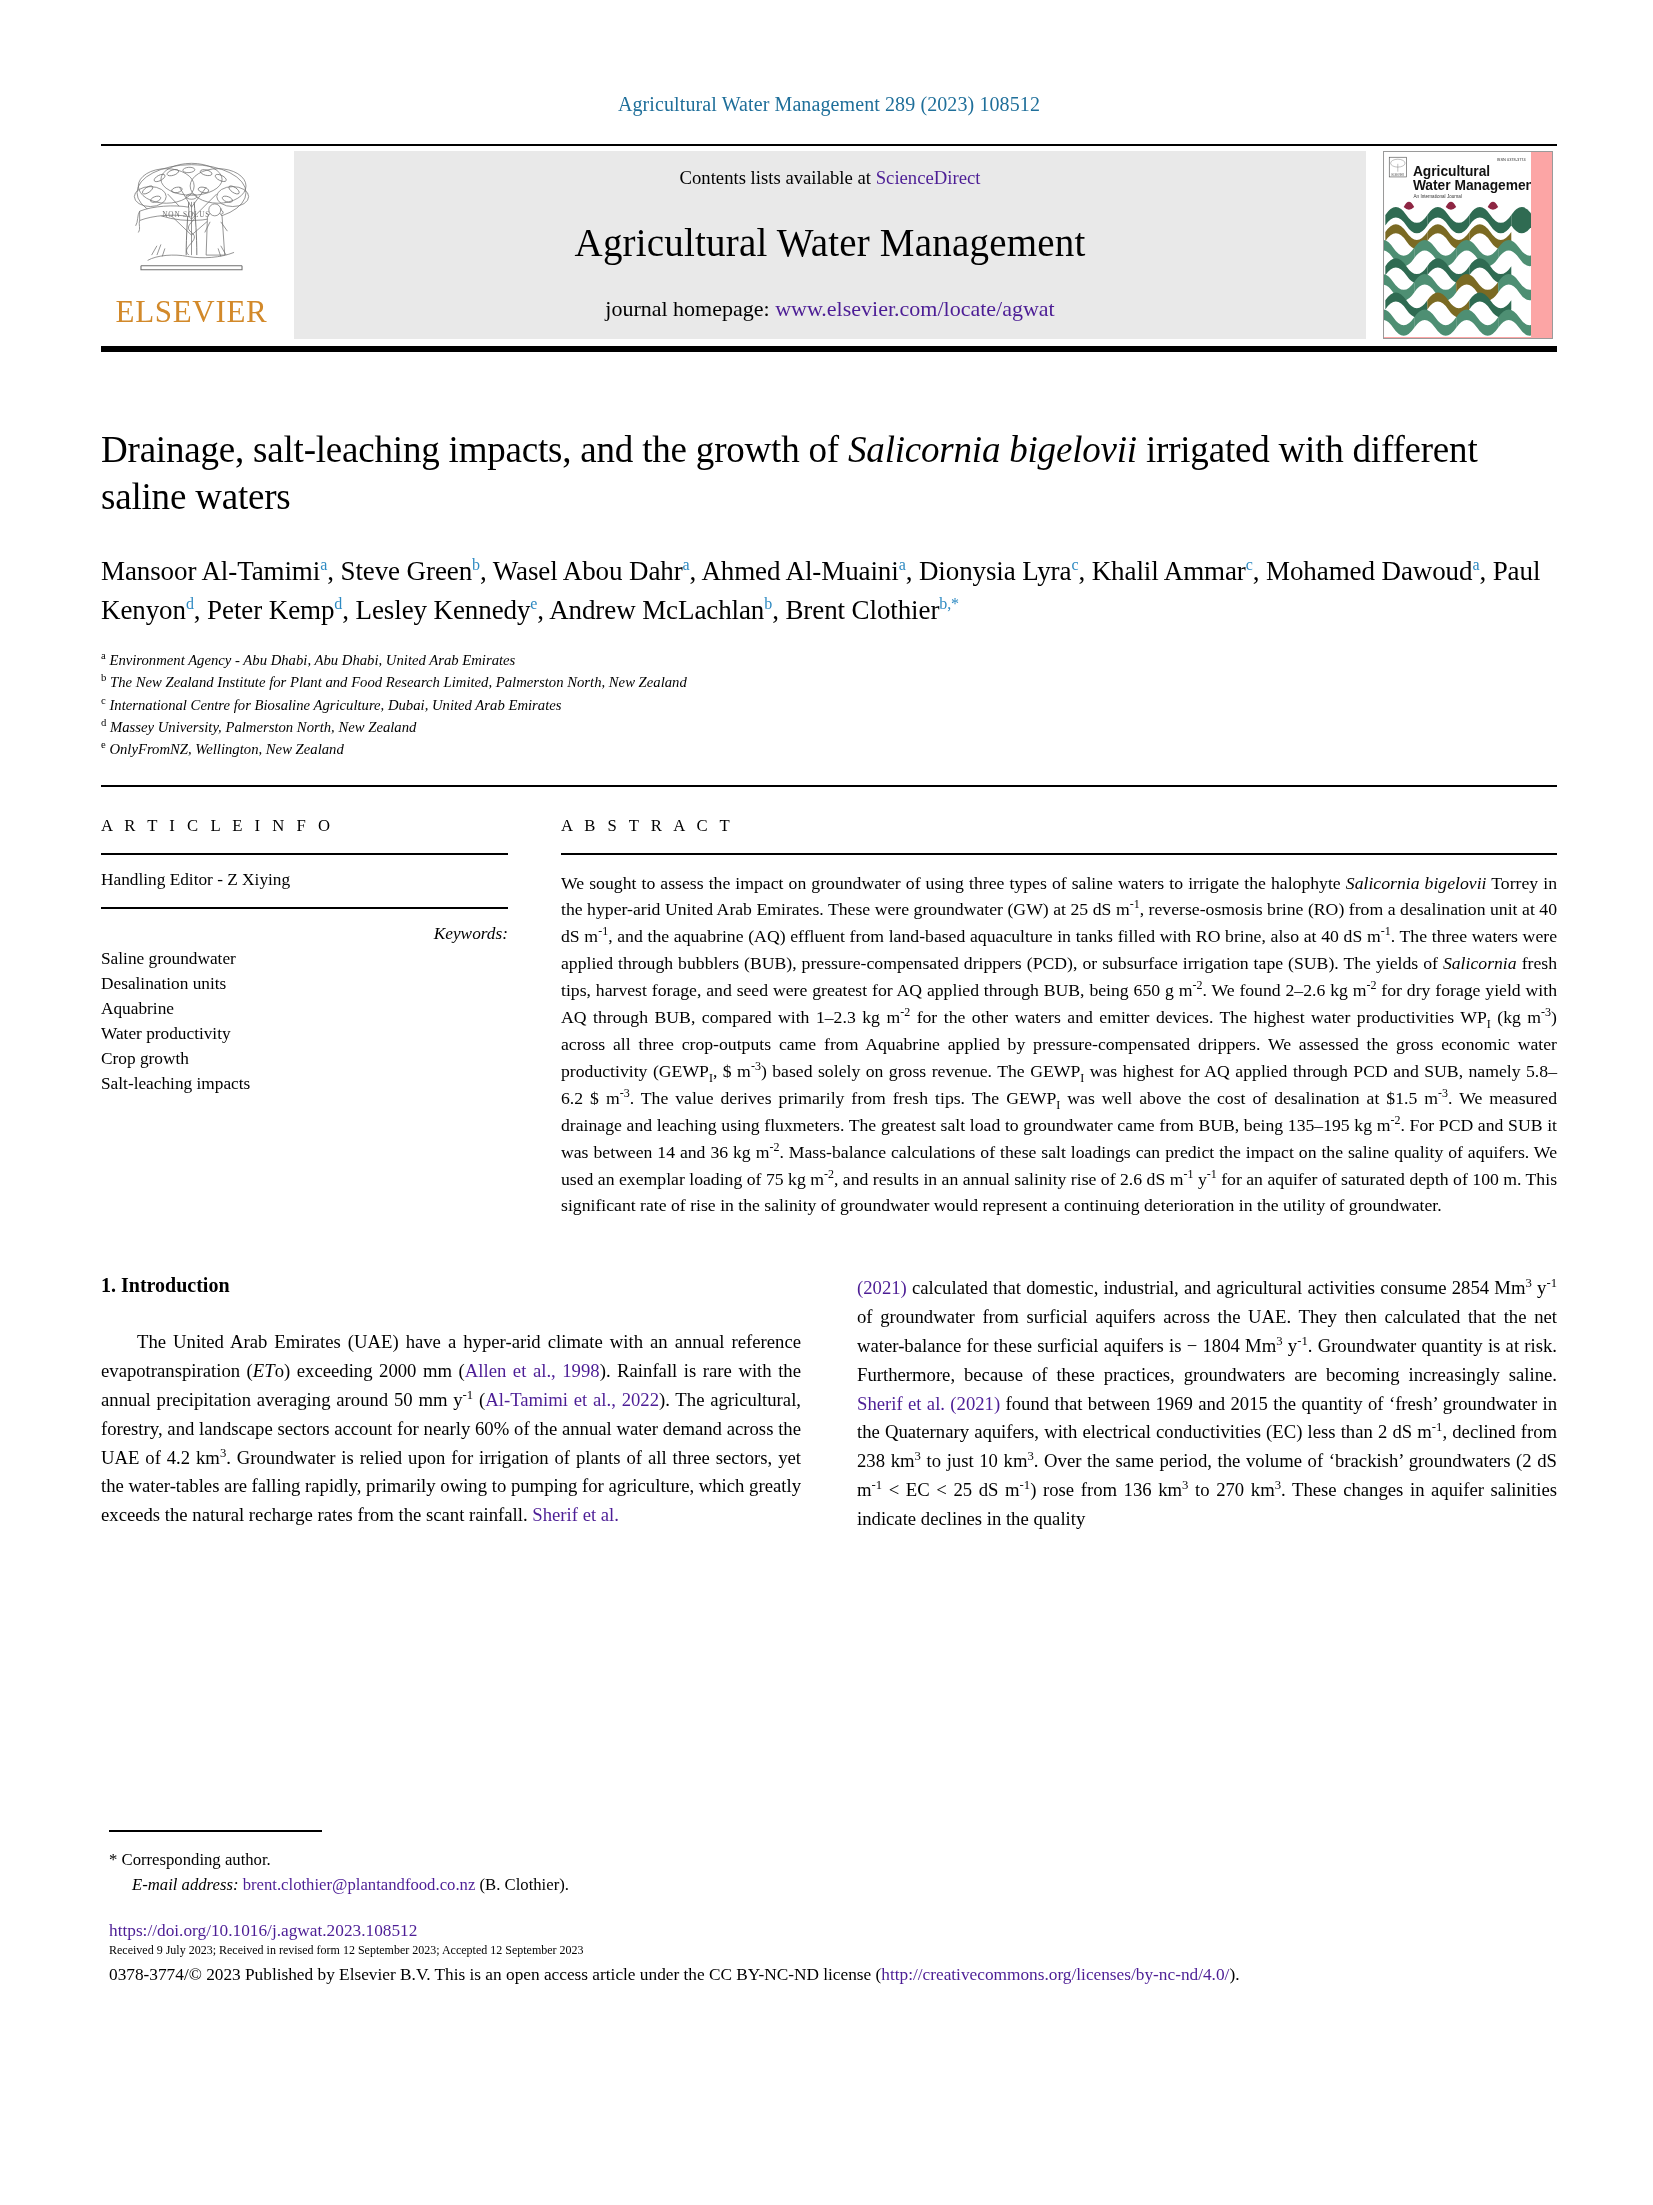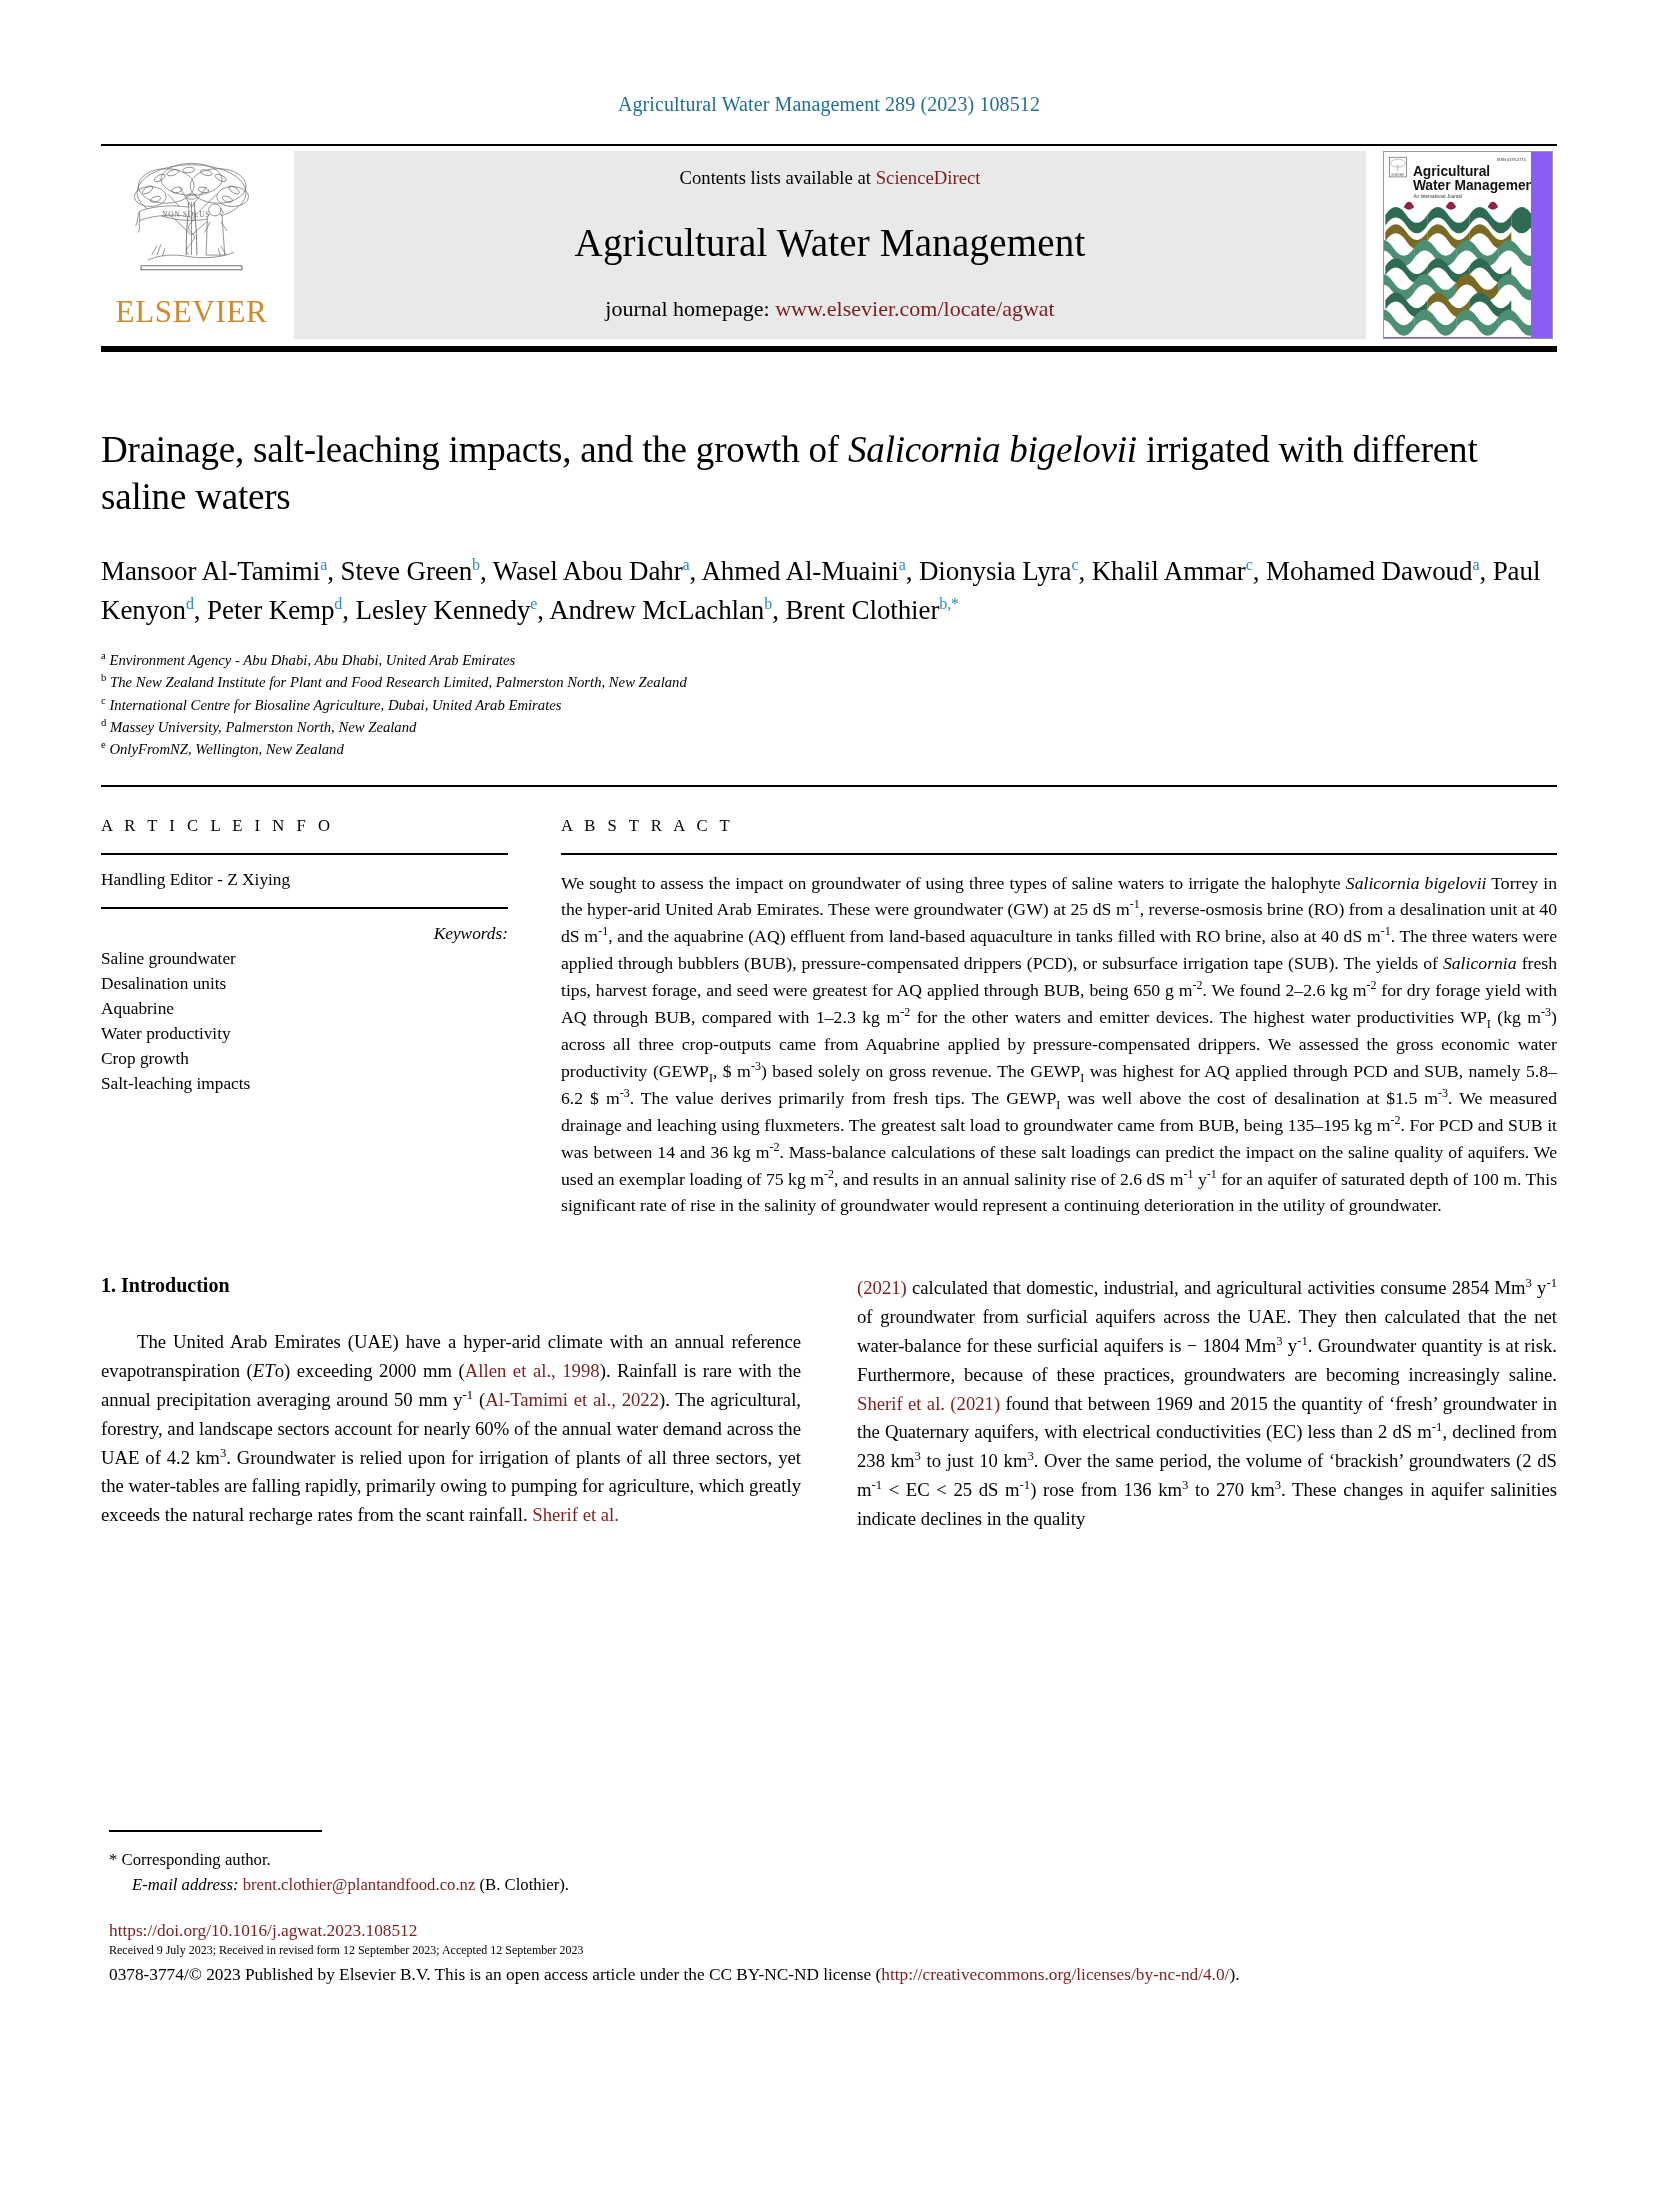--- a/index.html
+++ b/index.html
@@ -79,36 +79,36 @@
     padding: 16px 0 17.3px 0;
     box-sizing: border-box;
     margin: 5.3px 12px 6.7px 12px;
   }
   .contents-line { font-size: 18.7px; }
   .journal-title {
     font-size: 39px;
     letter-spacing: 0.2px;
   }
   .homepage-line { font-size: 22px; }
-  a, .link { color: #7f1d1d; text-decoration: none; }
+  a, .link { color: #4c1d95; text-decoration: none; }
 
   .cover-col {
     width: 179px;
     flex: 0 0 179px;
     display: flex;
     align-items: flex-start;
     justify-content: center;
     padding-top: 5.3px;
     box-sizing: border-box;
   }
   .cover {
     width: 170px;
     height: 188px;
     border: 1.3px solid #9a9a9a;
-    background: #8b5cf6;
+    background: #fca5a5;
     position: relative;
     overflow: hidden;
     box-sizing: border-box;
   }
 
   
   .title {
     font-size: 37px;
     line-height: 1.26;
     margin-top: 75px;

